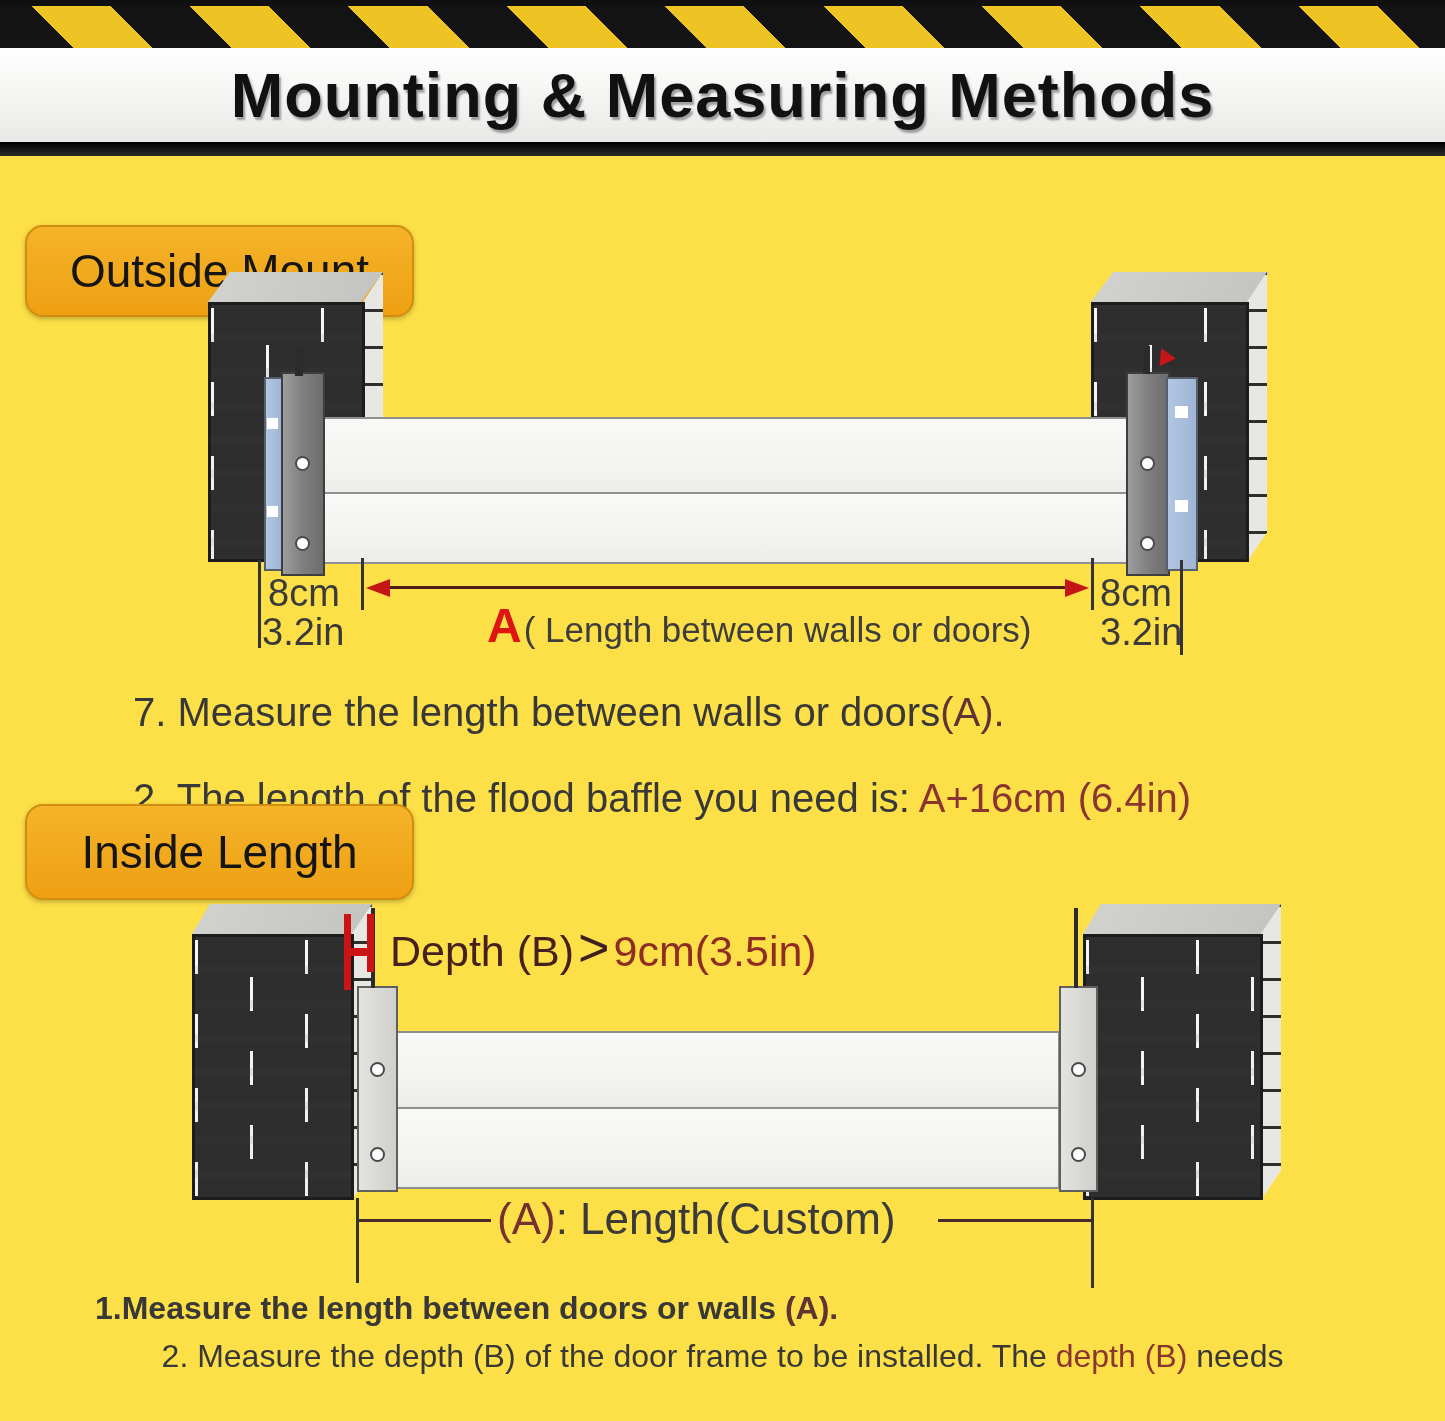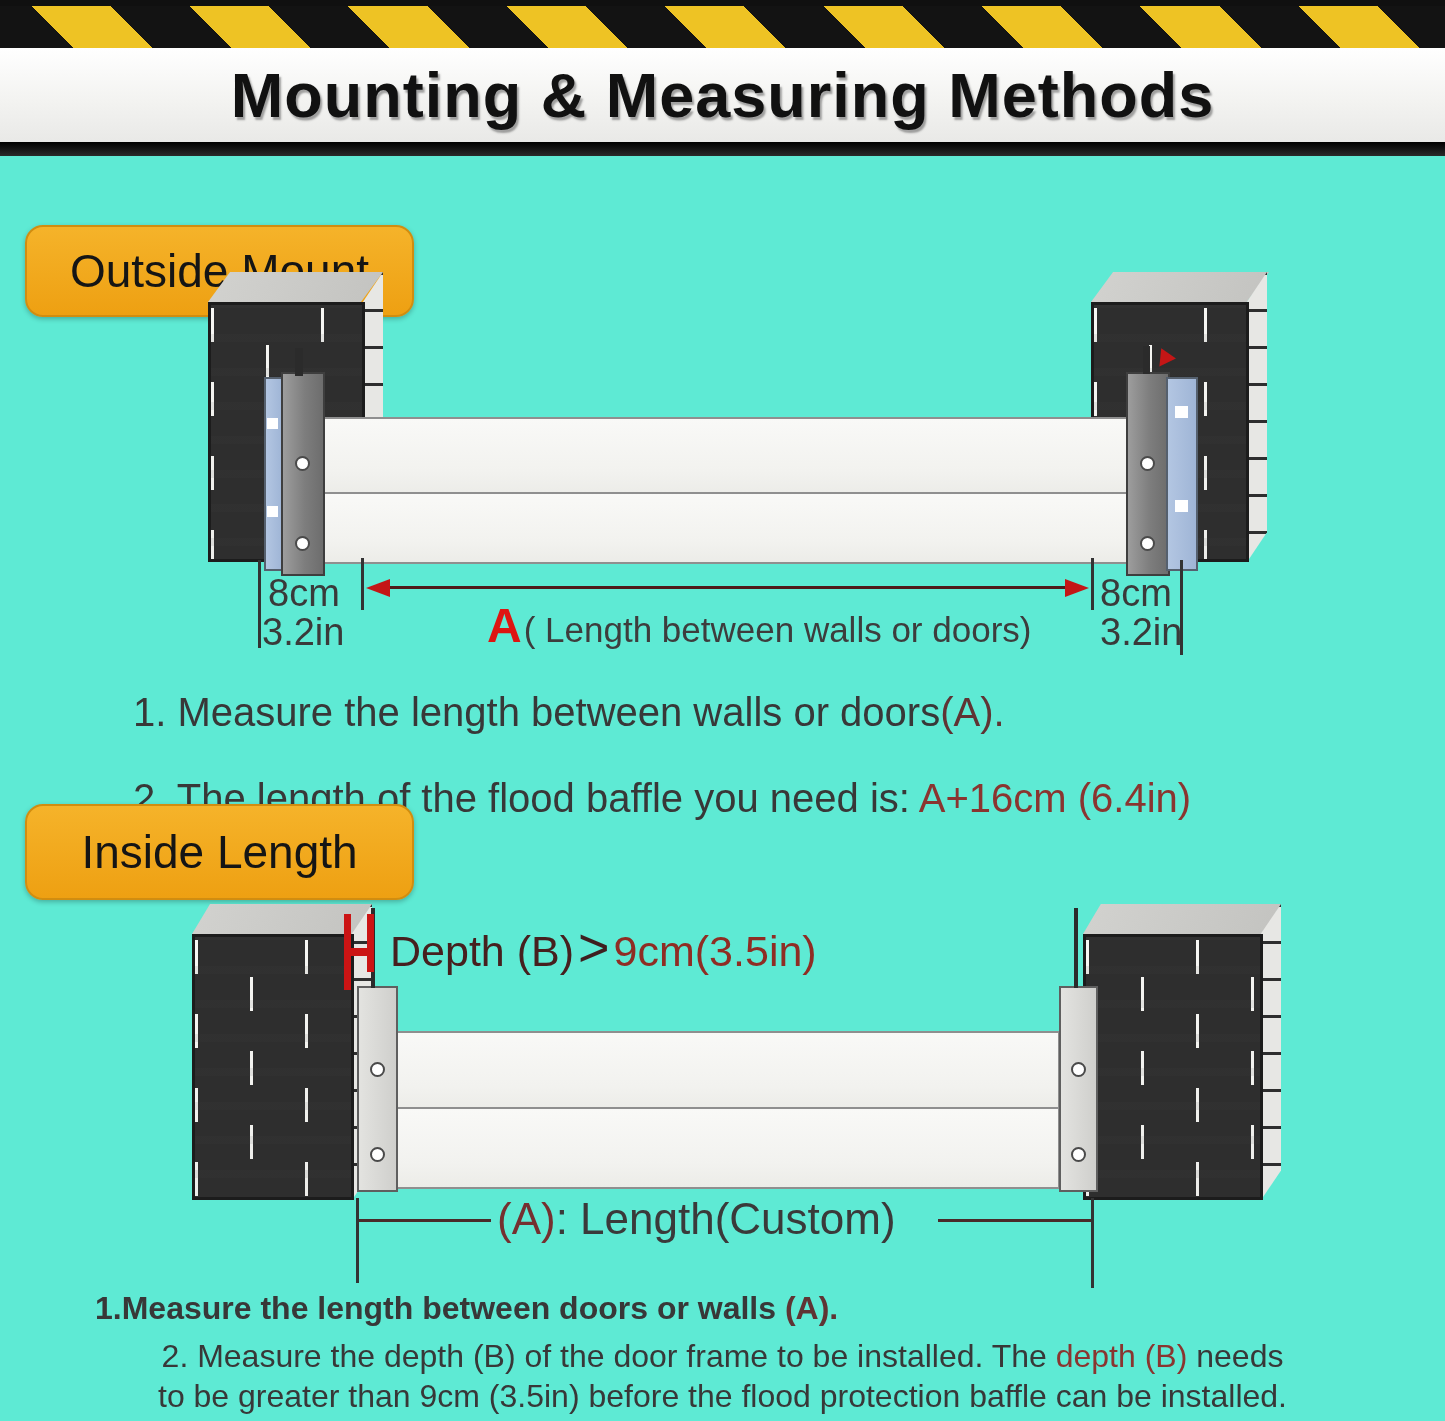--- a/index.html
+++ b/index.html
@@ -1,16 +1,16 @@
 <!DOCTYPE html>
 <html><head>
 <meta charset="utf-8">
 <style>
   html,body{margin:0;padding:0;background:#fff;}
-  .stage{position:relative;width:1445px;height:1421px;background:#5eead4;overflow:hidden;
+  .stage{position:relative;width:1445px;height:1421px;background:#fde047;overflow:hidden;
          font-family:"Liberation Sans",sans-serif;color:#383838;}
   .abs{position:absolute;}
 
   
   .stripes{left:0;top:0;width:1445px;height:48px;border-top:6px solid #101010;
     background:repeating-linear-gradient(45deg,#131313 0 56px,#eec324 56px 112px);}
   .titleband{left:0;top:48px;width:1445px;height:94px;display:flex;align-items:center;justify-content:center;
     background:linear-gradient(180deg,#ffffff 0%,#f3f3f1 55%,#e9e9e7 100%);}
   .pagetitle{font-size:63px;font-weight:700;color:#111;letter-spacing:1px;
     text-shadow:2px 3px 2px rgba(90,90,90,.55),0 1px 0 rgba(255,255,255,.7);}
@@ -124,21 +124,21 @@
     <div class="abs dimtext" style="left:262px;top:613px;">3.2in</div>
     <div class="abs dimtext" style="left:1100px;top:574px;">8cm</div>
     <div class="abs dimtext" style="left:1100px;top:613px;">3.2in</div>
 
     <div class="abs alabel" style="left:487px;top:602px;">
       <span class="bigA">A</span>
         <span class="atext">( Length between walls or doors)</span>
     </div>
 
     <div class="abs step" style="left:133px;top:690px;">
-      <span>1. Measure the length between walls or doors</span><span class="subtlered">(A).</span>
+      <span>7. Measure the length between walls or doors</span><span class="subtlered">(A).</span>
     </div>
     <div class="abs step" style="left:133px;top:776px;">
       <span>2. The length of the flood baffle you need is: </span><span class="maroon">A+16cm (6.4in)</span>
     </div>
   </div>
 
   <div class="abs badge" style="left:25px;top:804px;width:385px;height:92px;">
     <span>Inside Length</span>
   </div>
 
@@ -180,17 +180,16 @@
     <div class="abs tick" style="left:1091px;top:1198px;width:3px;height:90px;"></div>
     <div class="abs lenlabel" style="left:497px;top:1194px;">
       <span class="la">(A)</span><span>: Length(Custom)</span>
     </div>
 
     <div class="abs bstep" style="left:95px;top:1290px;">
       <span>1.Measure the length between doors or walls </span><span class="subtlered">(A).</span>
     </div>
     <div class="abs bstep2" style="left:0px;top:1336px;width:1445px;">
       <div><span>2. Measure the depth (B) of the door frame to be installed. The </span><span class="maroon">depth (B)</span><span> needs</span></div>
-      <div>to be greater than 9cm (3.5in) before the flood protection baffle can be installed.</div>
     </div>
   </div>
 
 </div>
 
 </body></html>

